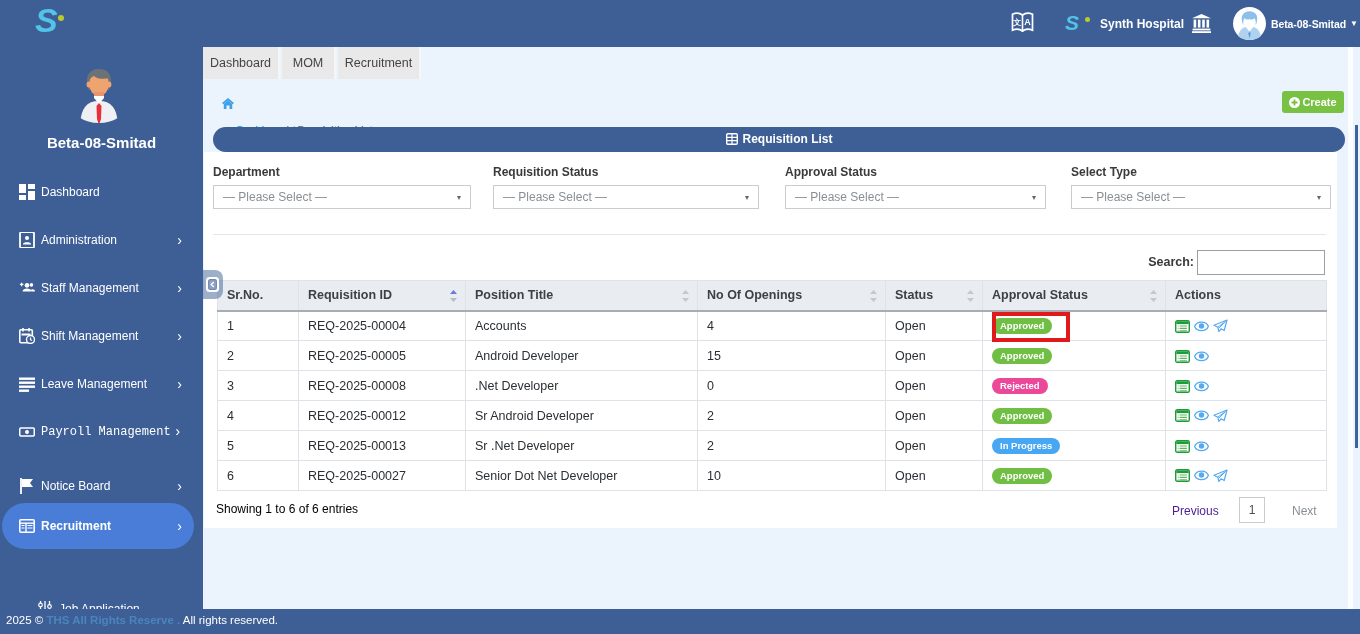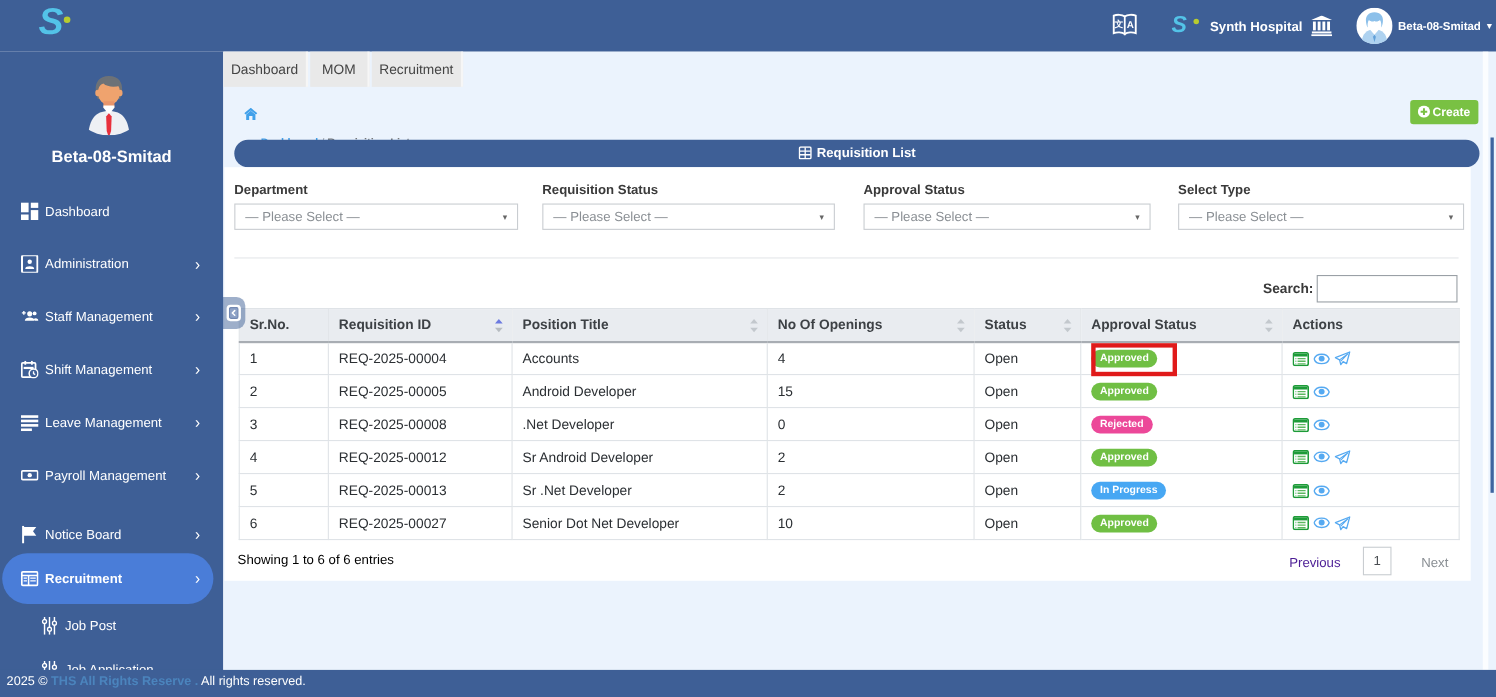--- a/index.html
+++ b/index.html
@@ -141,21 +141,21 @@
   <div class="mi" style="top:313px;padding-left:16px;">
     <svg class="ic" viewBox="0 0 16 16">
         <rect x="0" y="1.5" width="16" height="2.4" fill="#fff"></rect>
         <rect x="0" y="5.5" width="16" height="2.4" fill="#fff"></rect>
         <rect x="0" y="9.5" width="16" height="2.4" fill="#fff"></rect>
         <rect x="0" y="13.5" width="10" height="2.4" fill="#fff"></rect>
       </svg>
     <span class="tx">Leave Management</span>
       <span class="ch">›</span>
   </div>
-  <div class="mi" style="top:361px;">
+  <div class="mi" style="top:361px;font-family:Liberation Mono, monospace;">
     <svg class="ic" viewBox="0 0 17 16">
         <rect x="0.8" y="3.8" width="15.4" height="8.4" rx="1" fill="none" stroke="#fff" stroke-width="1.6"></rect>
         <circle cx="8.5" cy="8" r="2.1" fill="#fff"></circle>
       </svg>
     <span class="tx">Payroll Management</span>
       <span class="ch">›</span>
   </div>
   <div class="mi" style="top:415px;">
     <svg class="ic" viewBox="0 0 16 16">
         <path d="M2 0 L2 16" stroke="#fff" stroke-width="1.8"></path>
@@ -167,29 +167,20 @@
   <div class="pill-active" style="top:456px;"></div>
   <div class="mi" style="top:456px; height:46px;">
     <svg class="ic" viewBox="0 0 16 16">
         <rect x="0.8" y="1.8" width="14.4" height="12.4" rx="1" fill="none" stroke="#fff" stroke-width="1.6"></rect>
         <path d="M1 5.2 L15 5.2" stroke="#fff" stroke-width="1.4"></path>
         <path d="M7 5.2 L7 14" stroke="#fff" stroke-width="1.4"></path>
         <path d="M2.5 7.5 L5.5 7.5 M2.5 10 L5.5 10 M8.5 7.5 L13.5 7.5 M8.5 10 L13.5 10" stroke="#fff" stroke-width="1.2"></path>
       </svg>
     <span class="tx" style="font-weight:bold;">Recruitment</span>
       <span class="ch">›</span>
-  </div>
-  <div class="mi" style="top:498px;">
-    <svg class="ic" style="left:37px;" viewBox="0 0 14 16">
-        <path d="M2.5 0 L2.5 16 M7 0 L7 16 M11.5 0 L11.5 16" stroke="#fff" stroke-width="1.3"></path>
-        <circle cx="2.5" cy="4" r="1.8" fill="#3e5f96" stroke="#fff" stroke-width="1.2"></circle>
-        <circle cx="7" cy="11" r="1.8" fill="#3e5f96" stroke="#fff" stroke-width="1.2"></circle>
-        <circle cx="11.5" cy="5.5" r="1.8" fill="#3e5f96" stroke="#fff" stroke-width="1.2"></circle>
-      </svg>
-    <span class="tx" style="left:59px;">Job Post</span>
   </div>
   <div class="mi" style="top:538px;">
     <svg class="ic" style="left:37px;" viewBox="0 0 14 16">
         <path d="M2.5 0 L2.5 16 M7 0 L7 16 M11.5 0 L11.5 16" stroke="#fff" stroke-width="1.3"></path>
         <circle cx="2.5" cy="4" r="1.8" fill="#3e5f96" stroke="#fff" stroke-width="1.2"></circle>
         <circle cx="7" cy="11" r="1.8" fill="#3e5f96" stroke="#fff" stroke-width="1.2"></circle>
         <circle cx="11.5" cy="5.5" r="1.8" fill="#3e5f96" stroke="#fff" stroke-width="1.2"></circle>
       </svg>
     <span class="tx" style="left:59px;">Job Application</span>
   </div>

